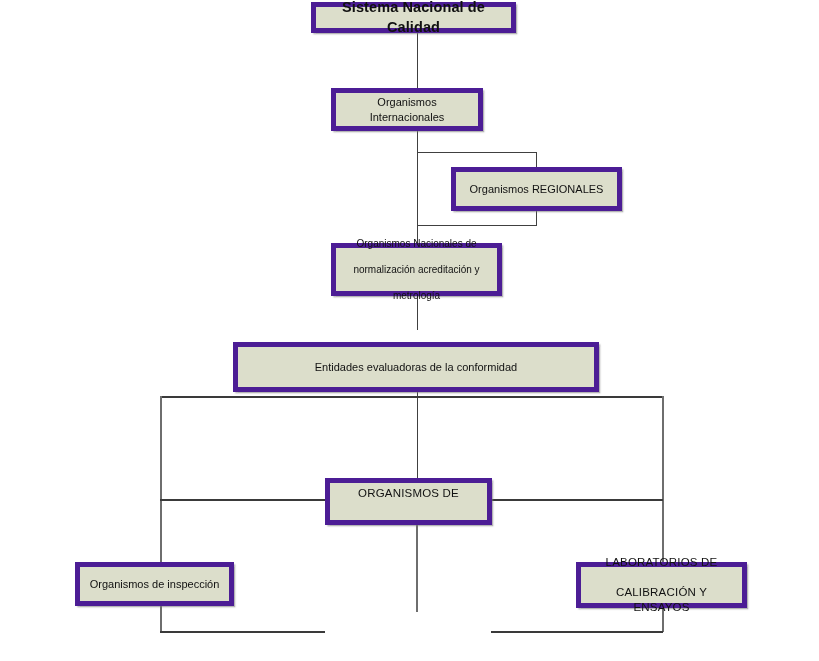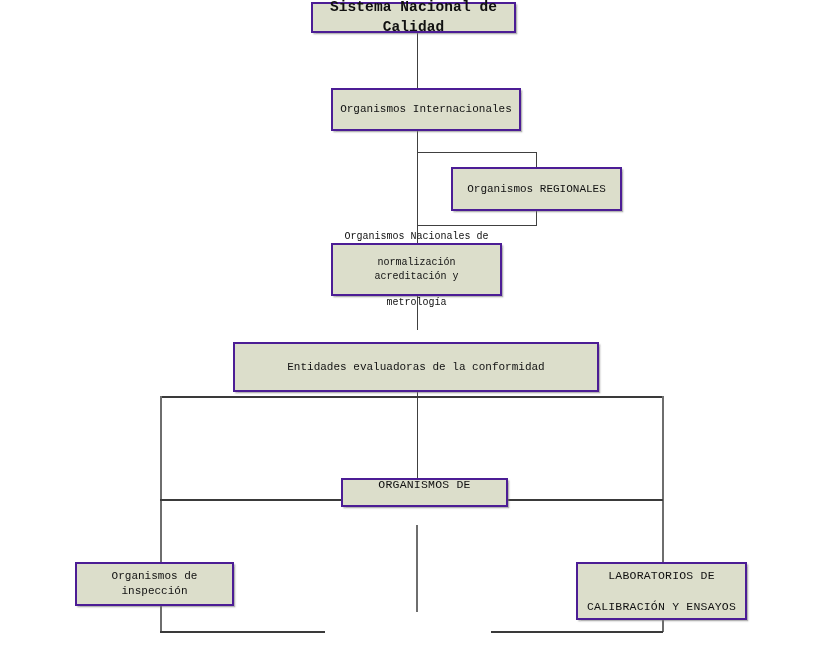--- a/index.html
+++ b/index.html
@@ -28,31 +28,30 @@
   .conn.h { height: 1px; }
   .conn.v { width: 1px; }
   .conn.thick-h { height: 2px; background: #3a3a3a; }
   .conn.thick-v { width: 2px; background: #6e6e6e; }
 
   
   .node {
     position: absolute;
     box-sizing: border-box;
     background: #dcdecb;
-    border: 2px solid #4c1d95;
+    border: 5px solid #4c1d95;
     box-shadow: 1.5px 1.5px 1.5px rgba(120,120,120,0.55);
     display: flex;
     align-items: center;
     justify-content: center;
     text-align: center;
     color: #111111;
     z-index: 3;
     line-height: 1.32;
     padding: 2px 6px;
-    font-family: Liberation Mono, monospace;
   }
   .node span { display: block; width: 100%; }
 
   .n-root      { font-size: 14.5px; font-weight: bold; letter-spacing: .1px; }
   .n-mid       { font-size: 11px; }
   .n-multi     { font-size: 10px; }
   .n-wide      { font-size: 11px; }
   .n-caps      { font-size: 11.5px; letter-spacing: .2px; }
   .n-small     { font-size: 11px; }
 </style>
@@ -86,51 +85,51 @@
 
   <div class="conn thick-v" style="left:416px; top:525px; height:87px;"></div>
 
   <div class="conn thick-h" style="left:160px; top:631px; width:165px;"></div>
   <div class="conn thick-h" style="left:491px; top:631px; width:172px;"></div>
 
   <div class="node n-root" style="left:311px; top:2px; width:205px; height:31px;">
     <span>Sistema Nacional de Calidad</span>
   </div>
 
-  <div class="node n-mid" style="left:331px; top:88px; width:190px; height:43px;">
+  <div class="node n-mid" style="left:331px; top:88px; width:152px; height:43px;">
     <span>Organismos Internacionales</span>
   </div>
 
   <div class="node n-mid" style="left:451px; top:167px; width:171px; height:44px;justify-content:center;">
     <span>Organismos REGIONALES</span>
   </div>
 
   <div class="node n-multi" style="left:331px; top:243px; width:171px; height:53px;">
     <span>
       <span>Organismos Nacionales de</span><br>
       <span>normalización acreditación y</span><br>
       <span>metrología</span>
     </span>
   </div>
 
   <div class="node n-wide" style="left:233px; top:342px; width:366px; height:50px;">
     <span>Entidades evaluadoras de la conformidad</span>
   </div>
 
-  <div class="node n-caps" style="left:325px; top:478px; width:167px; height:29px;margin-left:16px;">
+  <div class="node n-caps" style="left:325px; top:478px; width:167px; height:47px;">
     <span>
       <span>ORGANISMOS DE</span><br>
     </span>
   </div>
 
   <div class="node n-small" style="left:75px; top:562px; width:159px; height:44px;">
     <span>Organismos de inspección</span>
   </div>
 
-  <div class="node n-caps" style="left:576px; top:562px; width:171px; height:58px;justify-content:center;">
+  <div class="node n-caps" style="left:576px; top:562px; width:171px; height:46px;justify-content:center;">
     <span>
       <span>LABORATORIOS DE</span><br>
       <span>CALIBRACIÓN Y ENSAYOS</span>
     </span>
   </div>
 
 
 </div>
 
 </body></html>

